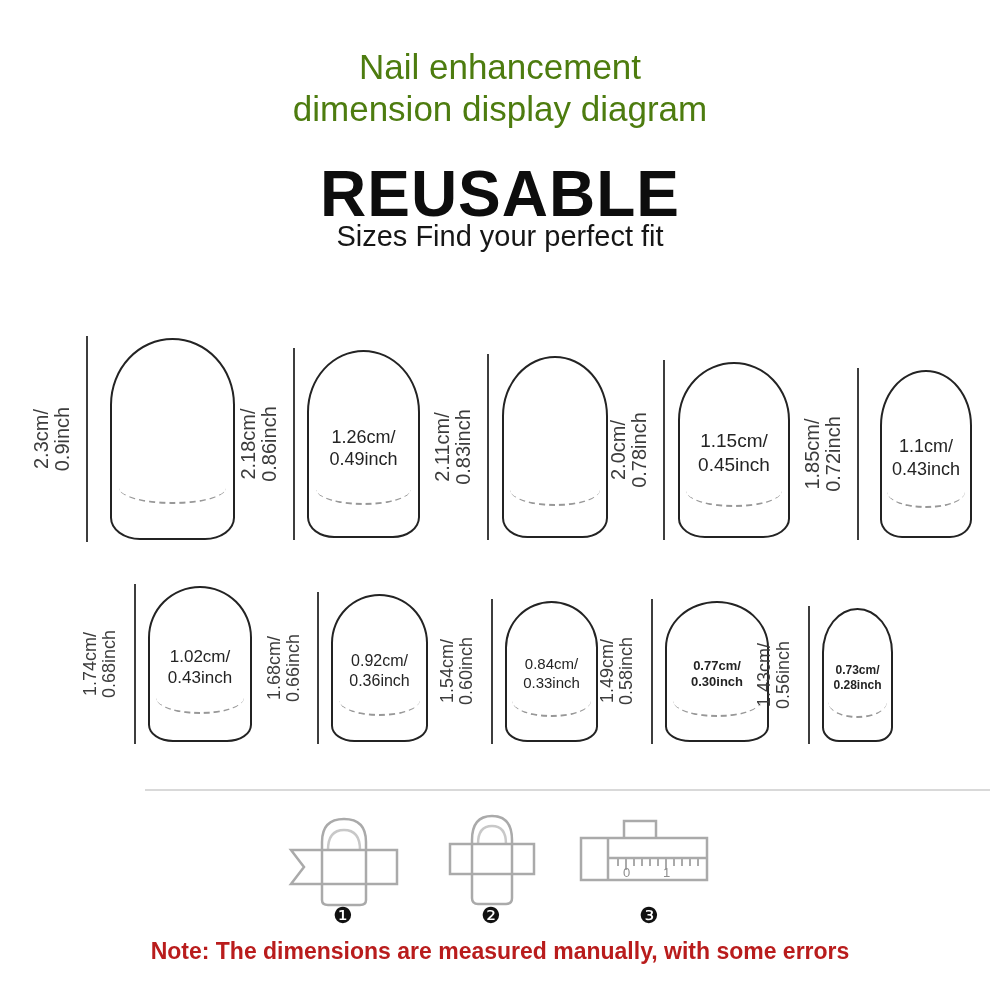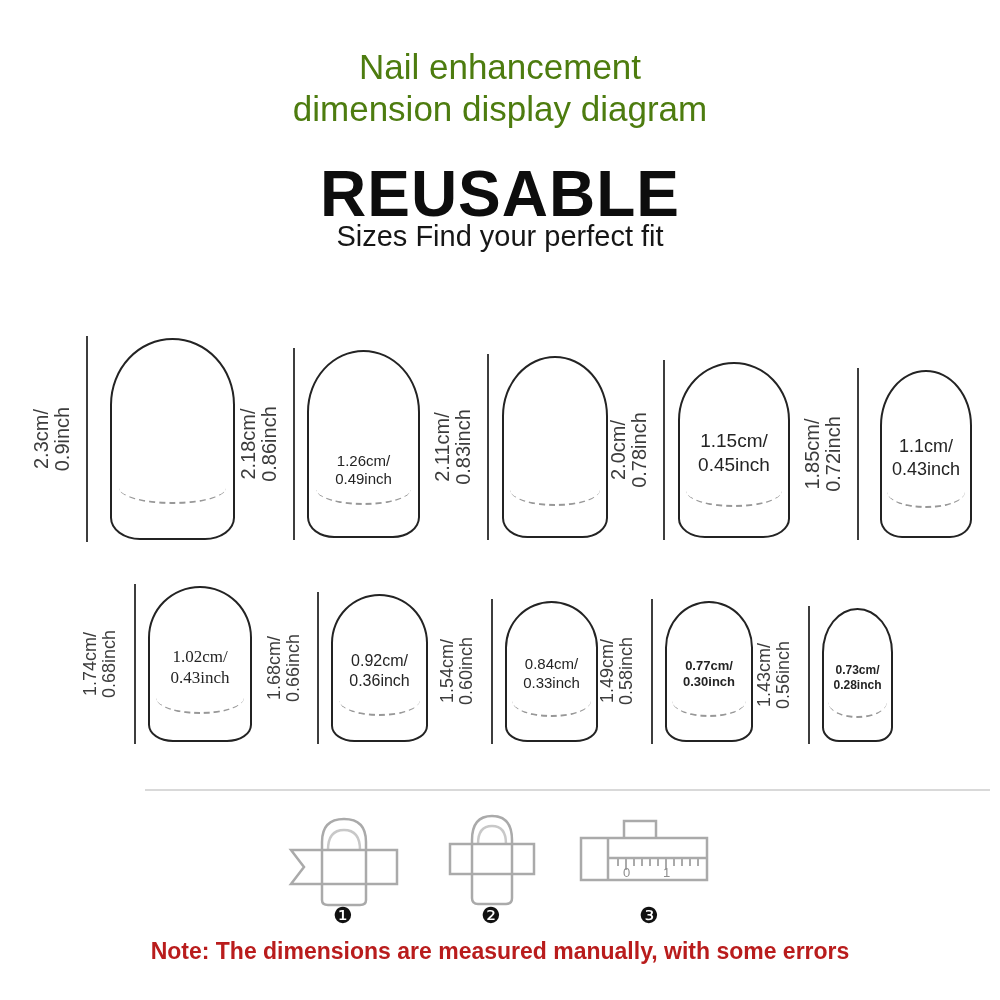--- a/index.html
+++ b/index.html
@@ -75,21 +75,21 @@
 <div class="nail" style="left:110px;top:338px;width:125px;height:202px;">
   <div class="smile"></div>
 </div>
 
 <div class="vline" style="left:293px;top:348px;height:192px;"></div>
 <div class="vlabel r1" style="left:161px;top:423px;width:196px;">
   <div>2.18cm/</div>
   <div>0.86inch</div>
 </div>
 <div class="nail" style="left:307px;top:350px;width:113px;height:188px;">
-  <div class="wlabel" style="font-size:15px;margin-top:23px;">
+  <div class="wlabel" style="font-size:18px;">
     <div>1.26cm/</div>
     <div>0.49inch</div>
   </div>
   <div class="smile"></div>
 </div>
 
 <div class="vline" style="left:487px;top:354px;height:186px;"></div>
 <div class="vlabel r1" style="left:358px;top:426px;width:190px;">
   <div>2.11cm/</div>
   <div>0.83inch</div>
@@ -123,21 +123,21 @@
   </div>
   <div class="smile"></div>
 </div>
 
 <div class="vline" style="left:134px;top:584px;height:160px;"></div>
 <div class="vlabel r2" style="left:18px;top:645px;width:164px;">
   <div>1.74cm/</div>
   <div>0.68inch</div>
 </div>
 <div class="nail" style="left:148px;top:586px;width:104px;height:156px;">
-  <div class="wlabel" style="font-size:17px;font-family:Liberation Serif, serif;">
+  <div class="wlabel" style="font-size:17px;">
     <div>1.02cm/</div>
     <div>0.43inch</div>
   </div>
   <div class="smile"></div>
 </div>
 
 <div class="vline" style="left:317px;top:592px;height:152px;"></div>
 <div class="vlabel r2" style="left:206px;top:649px;width:156px;">
   <div>1.68cm/</div>
   <div>0.66inch</div>
@@ -161,21 +161,21 @@
     <div>0.33inch</div>
   </div>
   <div class="smile"></div>
 </div>
 
 <div class="vline" style="left:651px;top:599px;height:145px;"></div>
 <div class="vlabel r2" style="left:542px;top:652px;width:149px;">
   <div>1.49cm/</div>
   <div>0.58inch</div>
 </div>
-<div class="nail" style="left:665px;top:601px;width:88px;height:141px;">
+<div class="nail" style="left:665px;top:601px;width:104px;height:141px;">
   <div class="wlabel" style="font-size:13px;font-weight:700;">
     <div>0.77cm/</div>
     <div>0.30inch</div>
   </div>
   <div class="smile"></div>
 </div>
 
 <div class="vline" style="left:808px;top:606px;height:138px;"></div>
 <div class="vlabel r2" style="left:703px;top:656px;width:142px;">
   <div>1.43cm/</div>

